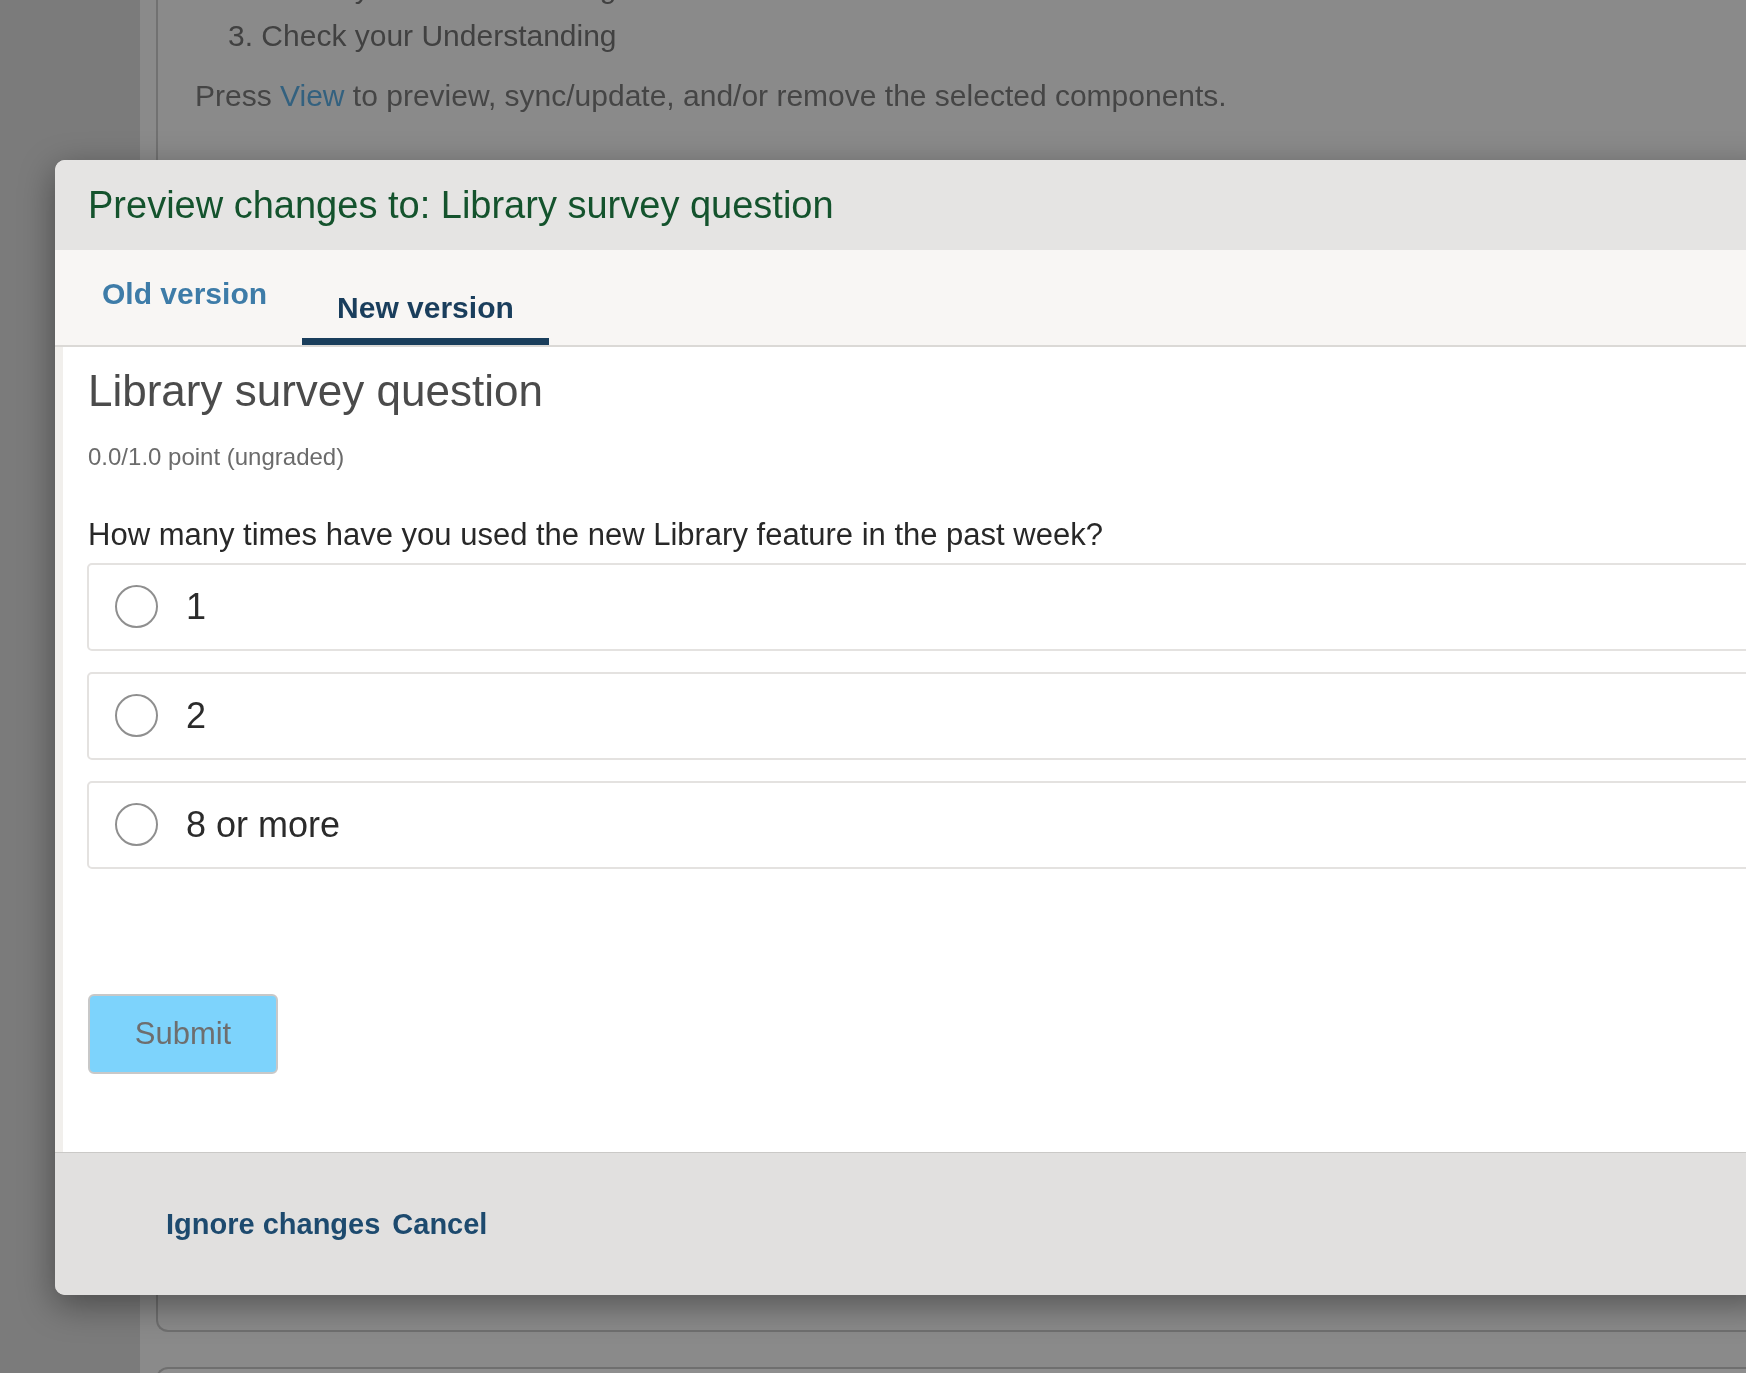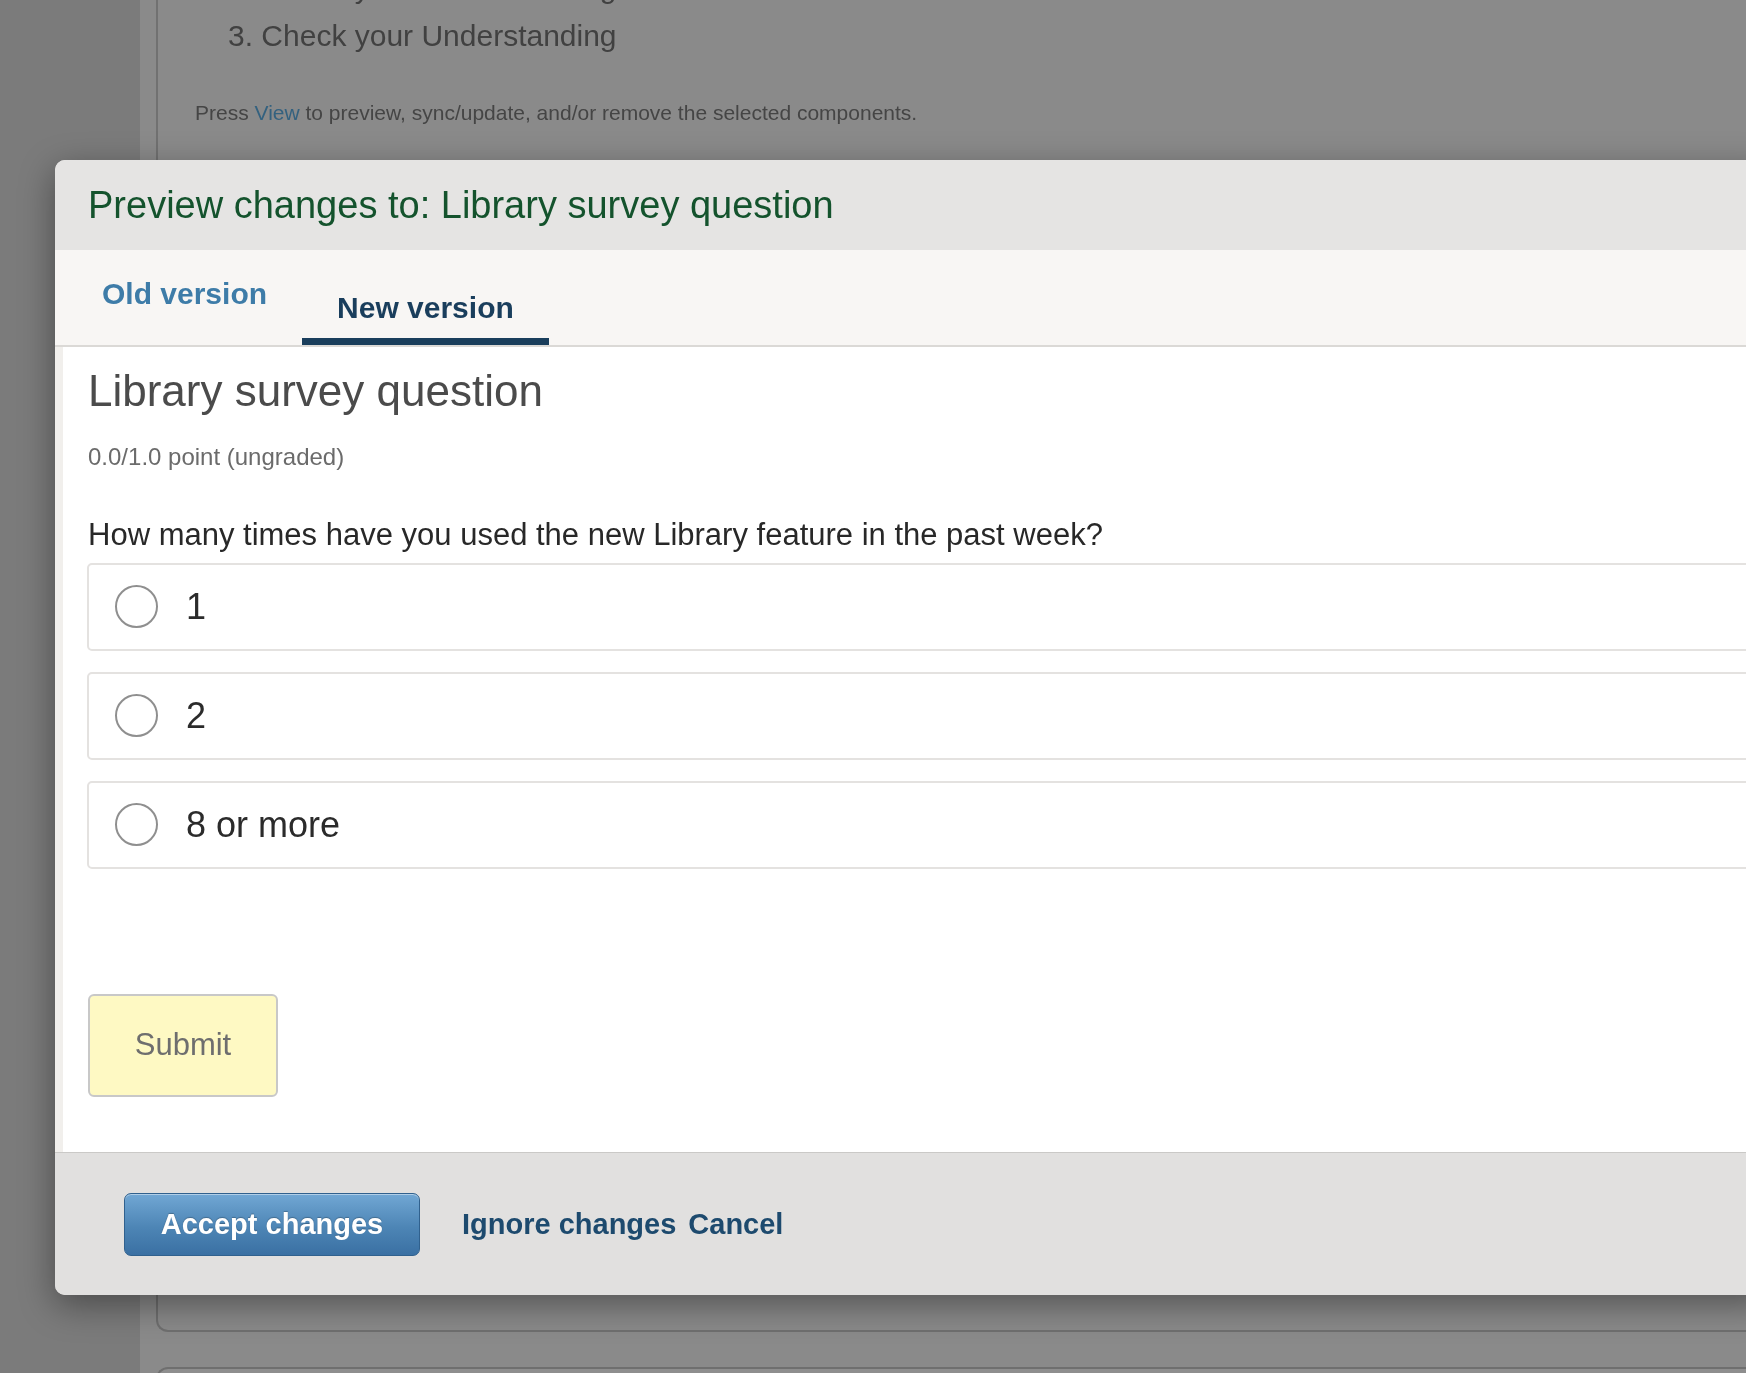--- a/index.html
+++ b/index.html
@@ -10,21 +10,21 @@
     overflow:hidden;
     background:#8a8a8a;
     font-family:"Liberation Sans","DejaVu Sans",sans-serif;
   }
 
   
   .bg-left-strip{position:absolute;left:0;top:0;width:140px;height:100%;background:#7b7b7b;}
   .bg-vline{position:absolute;left:156px;top:0;width:2px;height:162px;background:#717171;}
   .bg-list{position:absolute;left:228px;top:-36px;color:#414141;font-size:30px;line-height:48px;}
   .bg-list .bg-list-item{white-space:nowrap;}
-  .bg-hint{position:absolute;left:195px;top:101px;font-size:21px;color:#454545;white-space:nowrap;}
+  .bg-hint{position:absolute;left:195px;top:79px;font-size:30px;color:#454545;white-space:nowrap;}
   .bg-hint .bg-link{color:#33617f;}
   .bg-card-bottom{
     position:absolute;left:156px;right:-24px;top:1240px;height:92px;
     border:2px solid #6f6f6f;border-bottom-left-radius:12px;border-right:0;
   }
   .bg-card-next{
     position:absolute;left:156px;right:-24px;top:1367px;height:40px;
     border:2px solid #6f6f6f;border-top-left-radius:12px;border-right:0;border-bottom:0;
     background:#8e8e8e;
   }
@@ -89,22 +89,22 @@
   }
   .radio{
     width:43px;height:43px;flex:0 0 43px;
     border:2px solid #8f8f8f;border-radius:50%;
     background:#fff;
   }
   .option-label{margin-left:28px;font-size:36px;color:#2b2b2b;}
 
   .submit-btn{
     margin-top:104px;
-    width:190px;height:103px;
-    background:#fef9c3;
+    width:190px;height:80px;
+    background:#7dd3fc;
     border:2px solid #c8c8c8;border-radius:6px;
     font-size:31px;color:#6e6e6e;
     font-family:inherit;
     cursor:pointer;
   }
 
   .modal-footer{
     flex:0 0 143px;height:143px;
     display:flex;align-items:center;
     padding-left:69px;
@@ -175,19 +175,18 @@
         <div class="option-row">
           <div class="radio"></div>
           <div class="option-label">8 or more</div>
         </div>
       </div>
 
       <button class="submit-btn">Submit</button>
     </div>
 
     <div class="modal-footer">
-      <button class="accept-btn">Accept changes</button>
       <button class="footer-link ignore">Ignore changes</button>
       <button class="footer-link cancel">Cancel</button>
     </div>
 
   </div>
 </div>
 
 </body></html>

